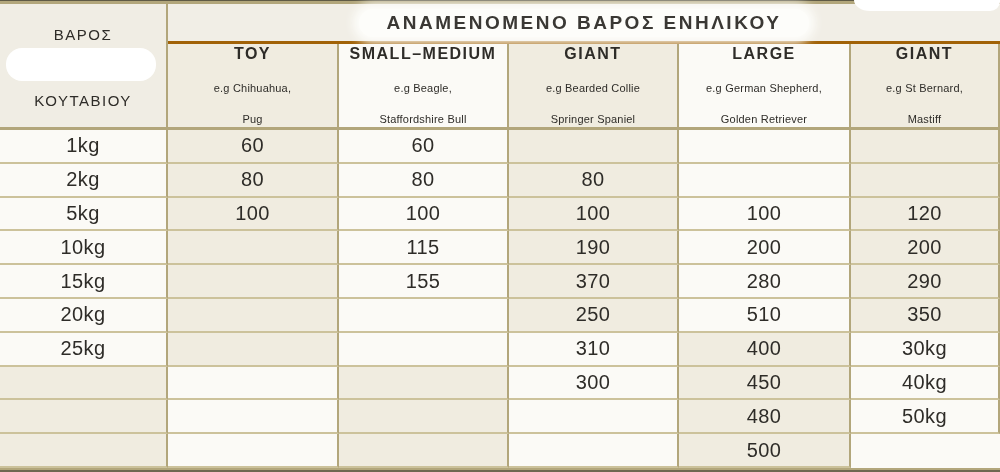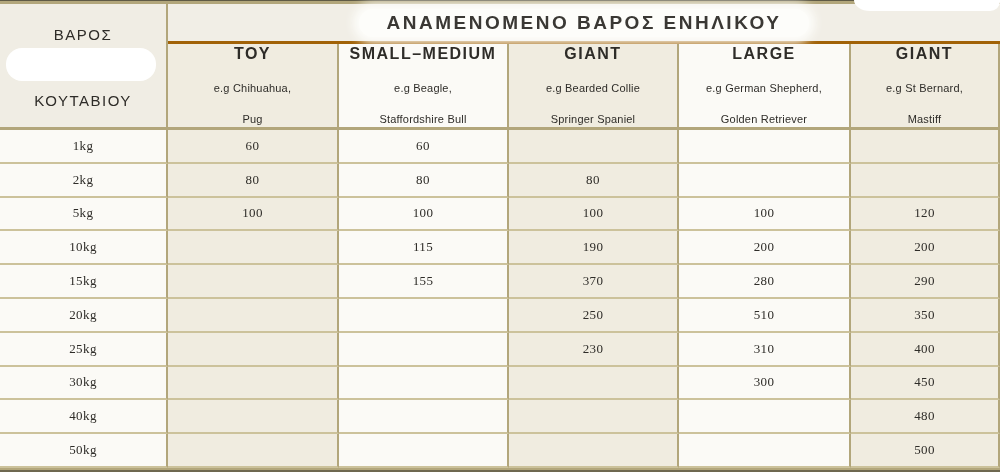--- a/index.html
+++ b/index.html
@@ -24,21 +24,21 @@
   
   .corner{grid-row:1/3;grid-column:1;background:#f0ede4;flex-direction:column;justify-content:flex-start;
           padding-top:22px;gap:48px;border-bottom:3px solid #b2a67b;position:relative;}
   .corner .gl{font-size:15px;letter-spacing:1.5px;line-height:18px;}
   .banner{grid-column:2/7;grid-row:1;background:#f1eee6;border-right:none;border-bottom:3px solid #a16207;font-weight:bold;}
   .banner .halo{background:#fdfdfa;border-radius:18px;padding:3px 28px;box-shadow:0 0 10px 6px #fdfdfa;}
   .banner .t{font-size:19px;letter-spacing:2.5px;color:#3a3834;white-space:nowrap;}
   .head{flex-direction:column;justify-content:center;gap:14px;border-bottom:3px solid #b2a67b;padding-top:2px;}
   .hname{font-weight:bold;font-size:16px;letter-spacing:1.5px;margin-bottom:3px;}
   .hex{font-size:11px;line-height:17px;letter-spacing:0.2px;}
-  .rl,.v{font-size:13px;letter-spacing:0.4px;font-family:Liberation Serif, serif;}
+  .rl,.v{font-size:20px;letter-spacing:0.4px;}
   
   .blob-corner{position:absolute;left:6px;top:44px;width:150px;height:33px;background:#ffffff;border-radius:16px;}
   .blob-topright{position:absolute;top:0;left:854px;width:146px;height:11px;background:#ffffff;
                  border-radius:0 0 10px 16px / 0 0 9px 11px;}
 </style>
 </head>
 <body>
 
 <div class="wrap">
   <div class="strip-top-dark"></div>
@@ -120,21 +120,20 @@
     <div class="cell rl w">20kg</div>
     <div class="cell v b"></div>
     <div class="cell v w"></div>
     <div class="cell v b">250</div>
     <div class="cell v w">510</div>
     <div class="cell v b">350</div>
 
     <div class="cell rl w">25kg</div>
     <div class="cell v b"></div>
     <div class="cell v w"></div>
-    <div class="cell v b">230</div>
     <div class="cell v w">310</div>
     <div class="cell v b">400</div>
 
     <div class="cell rl w">30kg</div>
     <div class="cell v b"></div>
     <div class="cell v w"></div>
     <div class="cell v b"></div>
     <div class="cell v w">300</div>
     <div class="cell v b">450</div>
 

